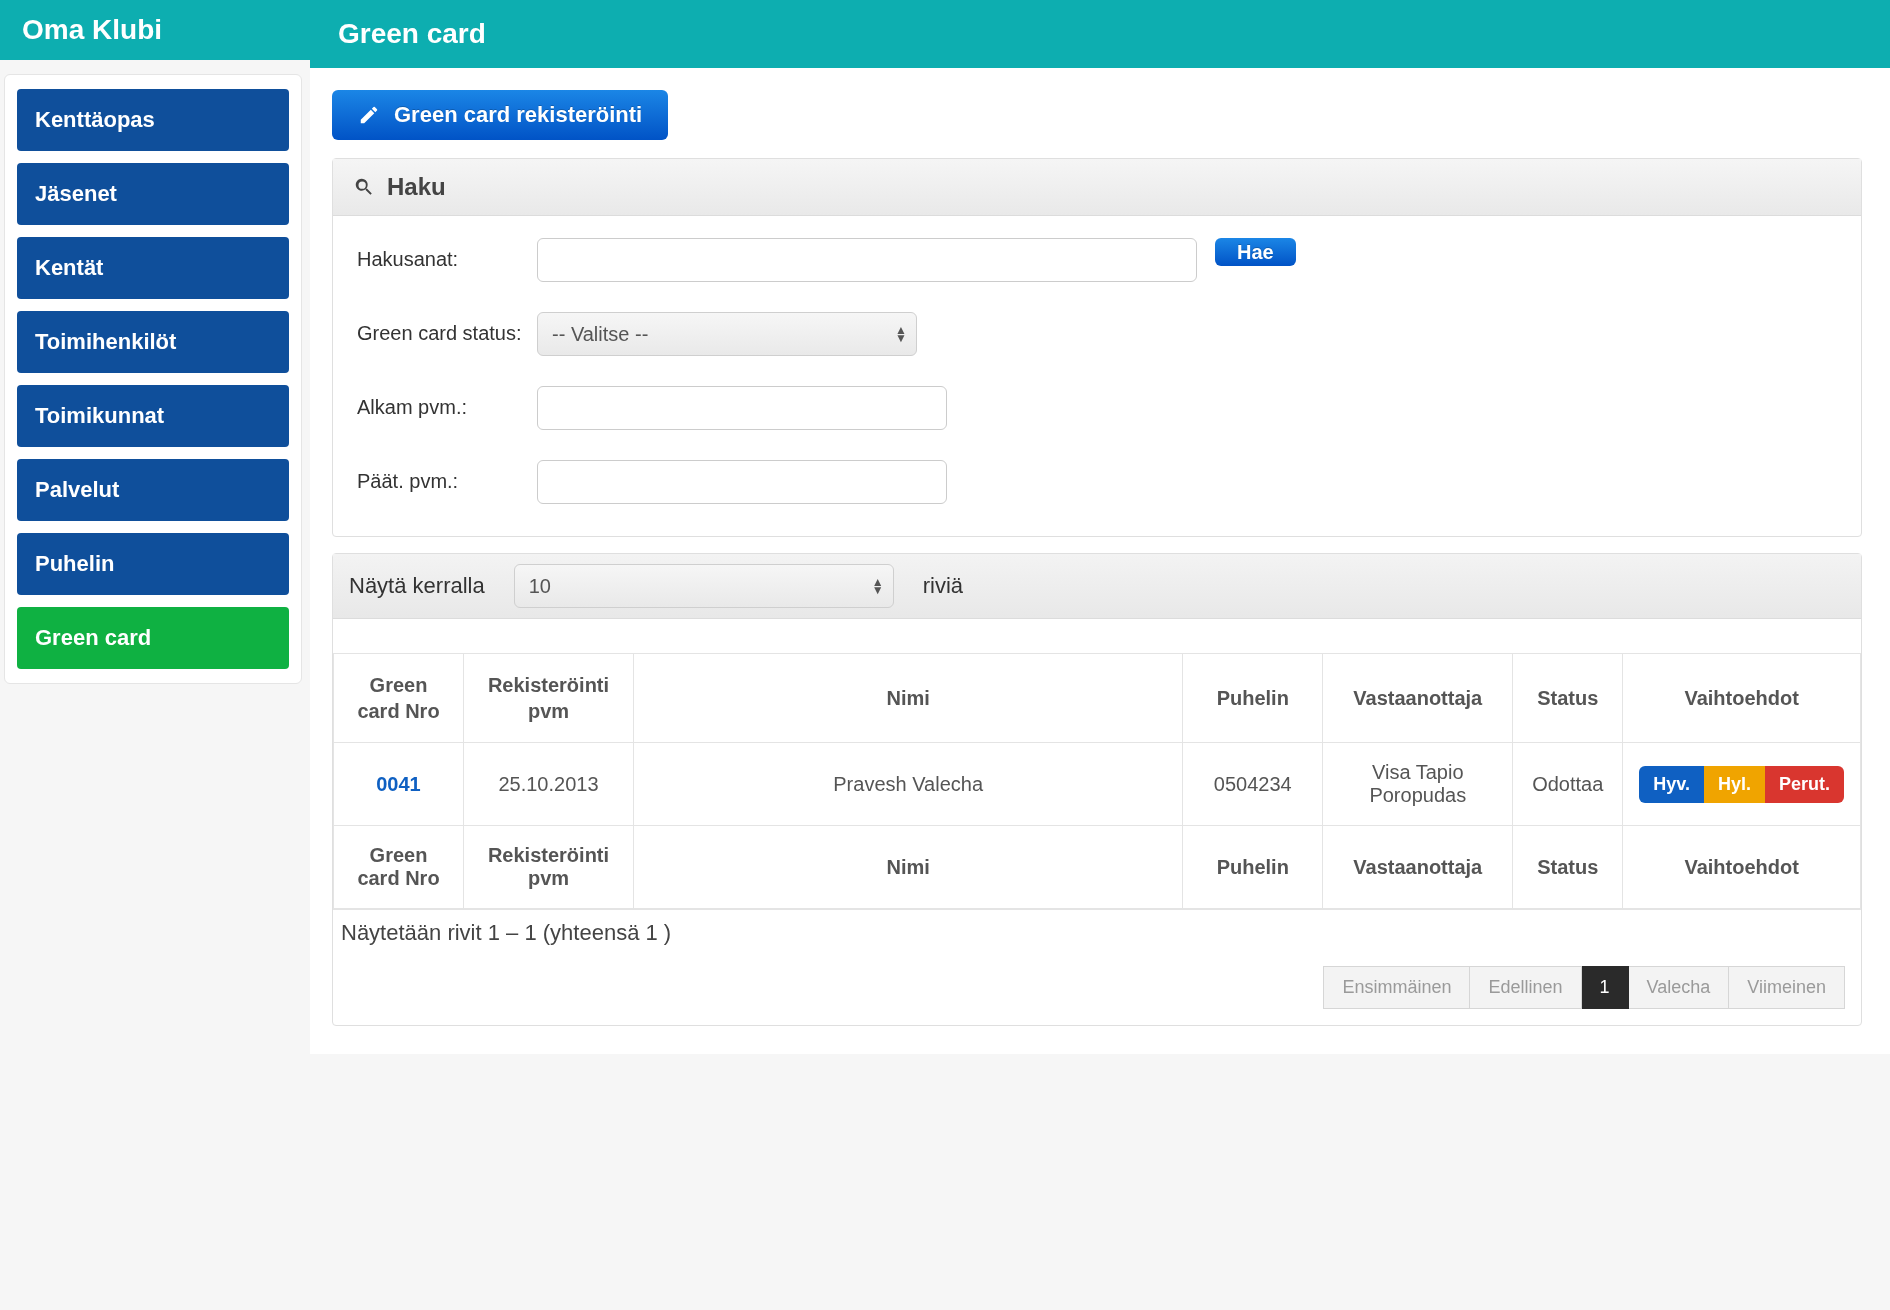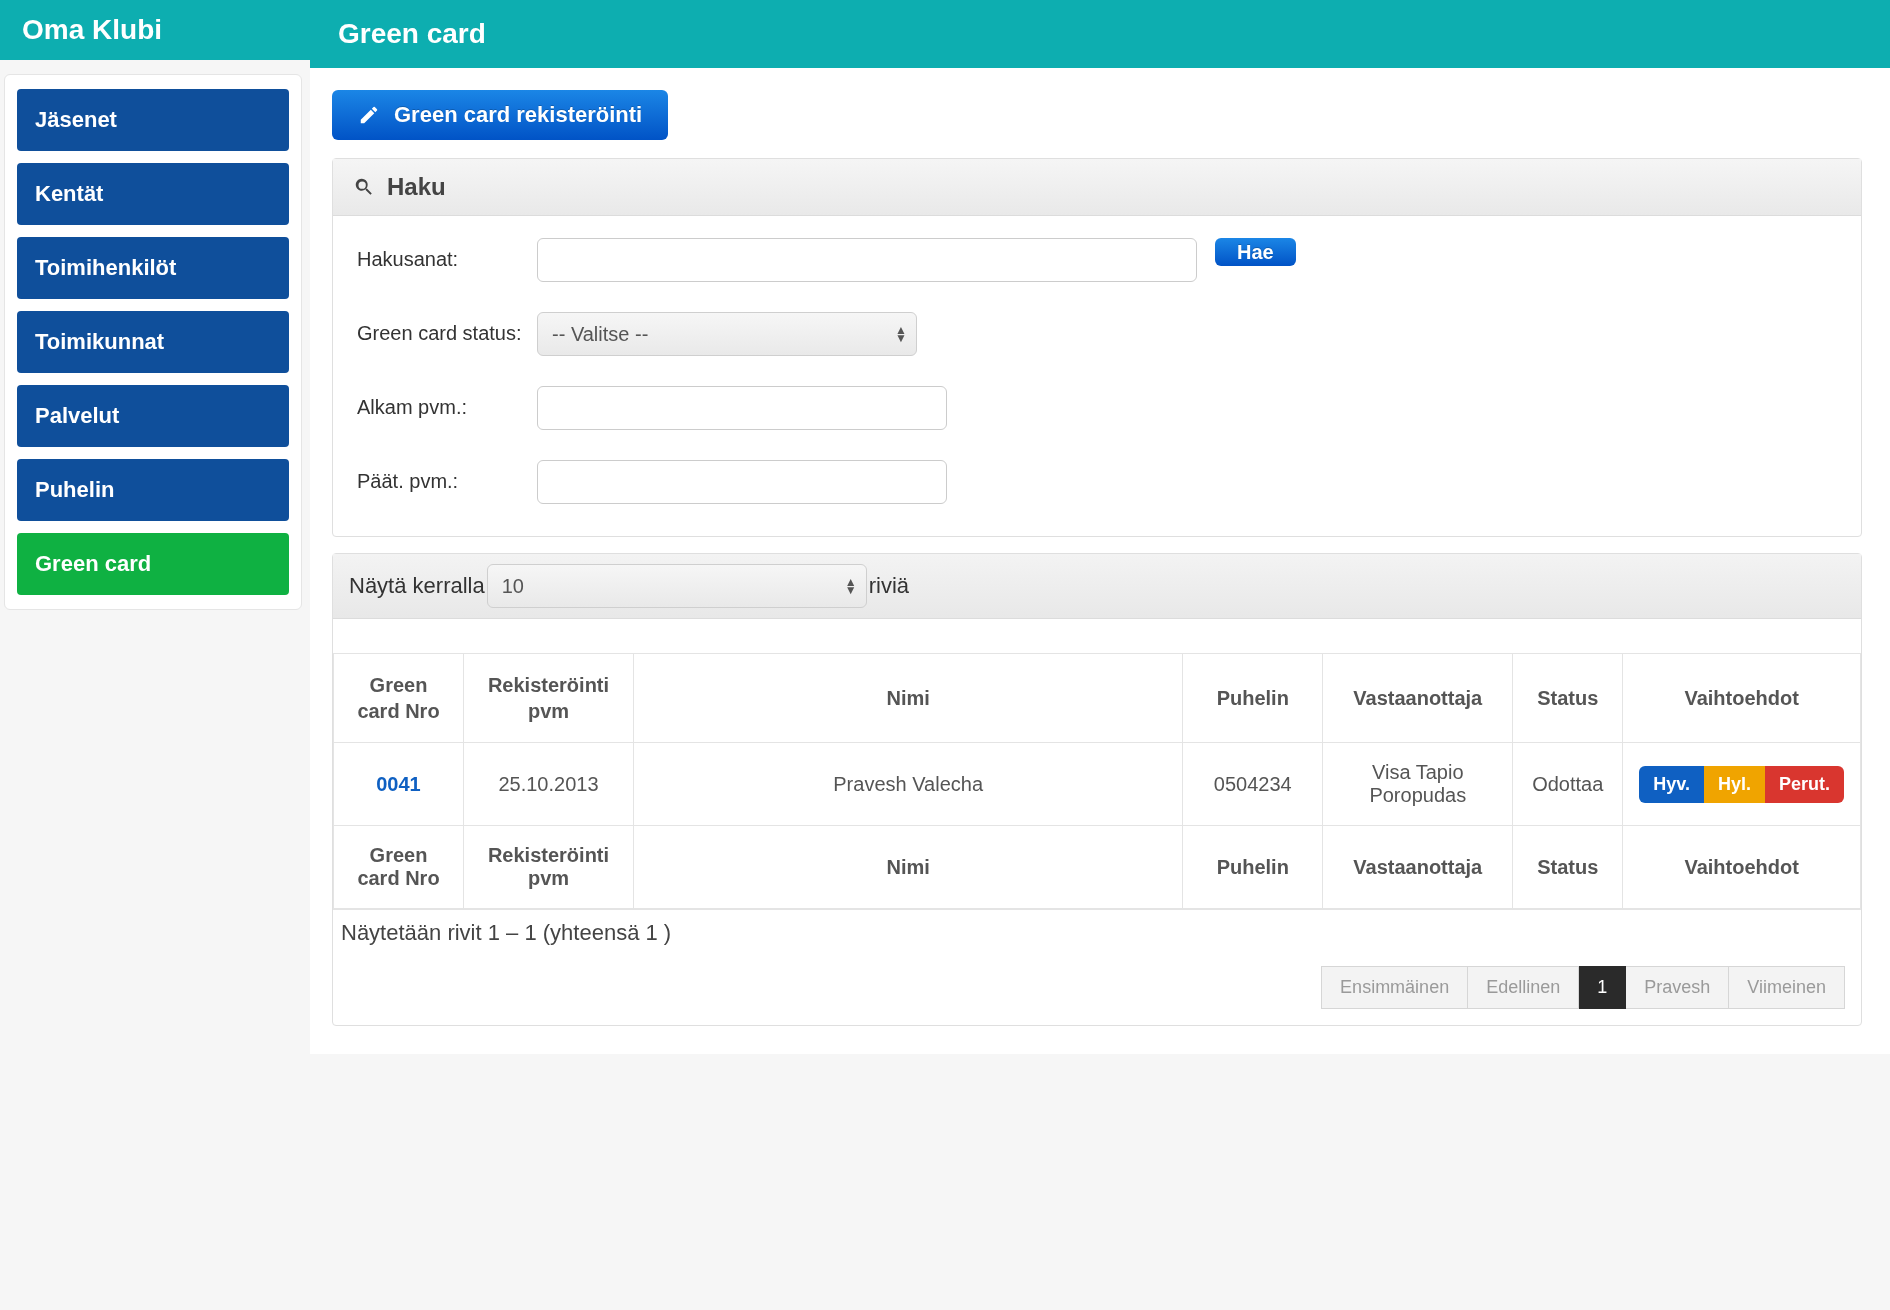--- a/index.html
+++ b/index.html
@@ -111,21 +111,21 @@
     text-shadow: 0 -1px 0 rgba(0,0,0,.2);
   }
 
   .list-panel { margin-top: 16px; border: 1px solid #dfdfdf; border-radius: 4px; }
   .list-top {
     background: linear-gradient(#f3f3f3, #e8e8e8);
     border-bottom: 1px solid #dcdcdc;
     padding: 10px 16px; font-size: 22px; color: #333;
     display: flex; align-items: center;
   }
-  .list-top .select-wrap { margin: 0 2px; }
+  .list-top .select-wrap { margin: 0 29px; }
 
   table.gc-table { width: 100%; border-collapse: collapse; margin-top: 34px; }
   .gc-table th, .gc-table td {
     border: 1px solid #e4e4e4;
     padding: 18px 16px;
     font-size: 20px;
     text-align: center;
     vertical-align: middle;
     color: #555;
   }
@@ -156,20 +156,21 @@
 
   svg.icon { width: 22px; height: 22px; fill: currentColor; }
 </style>
 </head>
 <body>
 
 <div class="layout">
   <div class="sidebar-col">
     <div class="side-header">Oma Klubi</div>
     <div class="side-box">
+      <div class="side-item">Kenttäopas</div>
       <div class="side-item">Jäsenet</div>
       <div class="side-item">Kentät</div>
       <div class="side-item">Toimihenkilöt</div>
       <div class="side-item">Toimikunnat</div>
       <div class="side-item">Palvelut</div>
       <div class="side-item">Puhelin</div>
       <div class="side-item active">Green card</div>
     </div>
   </div>
 
@@ -270,19 +271,19 @@
             </tr>
           </tfoot>
         </table>
 
         <div class="list-info">Näytetään rivit 1 – 1 (yhteensä 1 )</div>
 
         <div class="pager">
           <button>Ensimmäinen</button>
           <button>Edellinen</button>
           <button class="current">1</button>
-          <button>Pravesh</button>
+          <button>Valecha</button>
           <button>Viimeinen</button>
         </div>
       </div>
     </div>
   </div>
 </div>
 
 </body></html>

